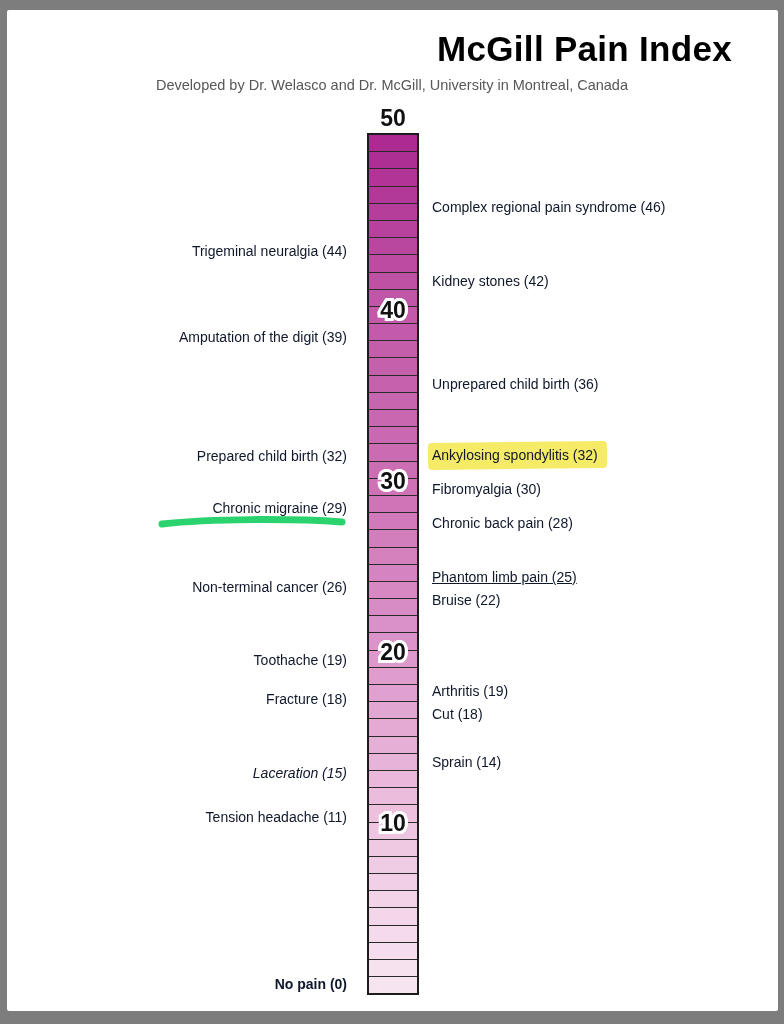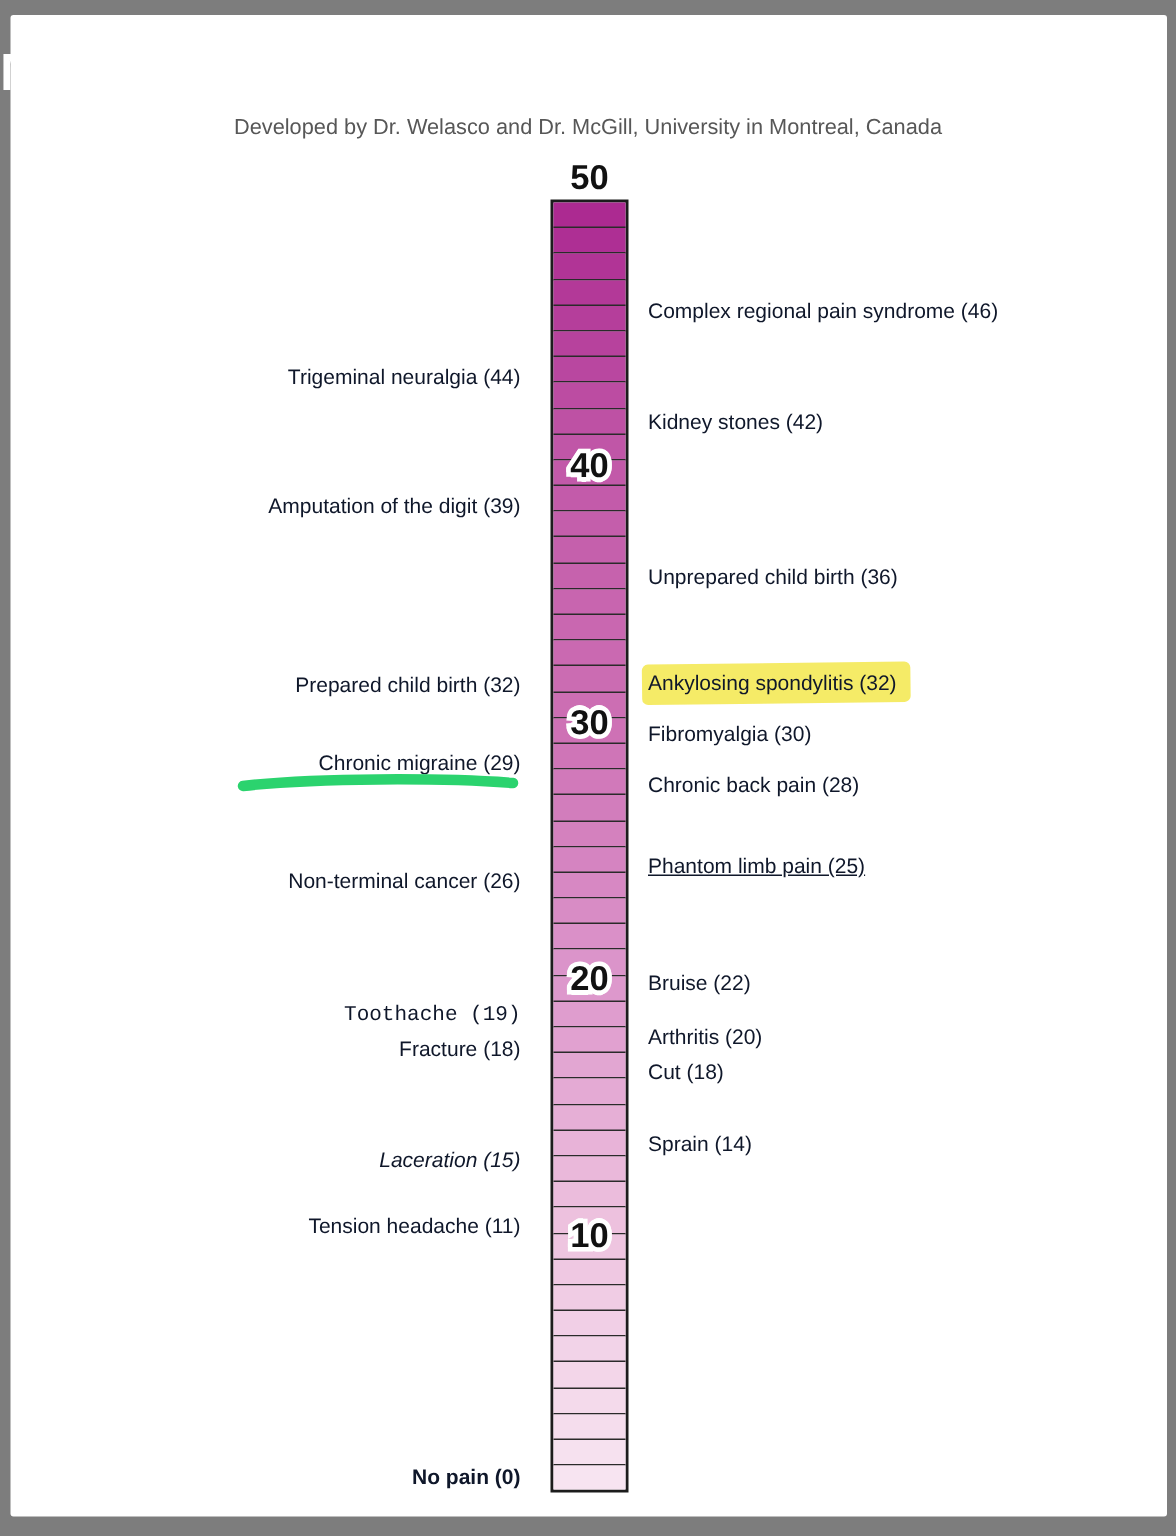--- a/index.html
+++ b/index.html
@@ -12,24 +12,24 @@
   }
   .page {
     position: absolute;
     left: 7px; right: 6px; top: 10px; bottom: 13px;
     background: #ffffff;
     border-radius: 2px;
   }
   .title {
     position: absolute;
     top: 29px; left: 0; width: 732px;
-    text-align: left;
+    text-align: right;
     font-size: 35px;
     font-weight: 800;
-    color: #ffffff;
+    color: #000000;
     letter-spacing: 0.3px;
   }
   .subtitle {
     position: absolute;
     top: 77px; left: 0; width: 784px;
     text-align: center;
     font-size: 14.5px;
     font-weight: 500;
     color: #575757;
   }
@@ -176,31 +176,31 @@
     <div class="tick" style="top: 823px;"><span class="tick-outline">10</span><span class="tick-fill">10</span><span class="spacer">10</span></div>
   </div>
 <div id="left-labels">
     <div class="side-label left" style="top: 251px;"><span>Trigeminal neuralgia (44)</span></div>
     <div class="side-label left" style="top: 337px;"><span>Amputation of the digit (39)</span></div>
     <div class="side-label left" style="top: 456px;"><span>Prepared child birth (32)</span></div>
     <div class="side-label left" style="top: 508px;"><span>Chronic migraine (29)</span><svg class="underline-svg" viewBox="0 0 194 16">
         <path d="M7 9 C 55 3.5, 140 3.5, 187 7" fill="none" stroke="#2bd36e" stroke-width="7" stroke-linecap="round"></path>
       </svg></div>
     <div class="side-label left" style="top: 587px;"><span>Non-terminal cancer (26)</span></div>
-    <div class="side-label left" style="top: 677px; font-family: Liberation Mono, monospace;"><span>Toothache (19)</span></div>
+    <div class="side-label left" style="top: 660px;"><span>Toothache (19)</span></div>
     <div class="side-label left" style="top: 699px;"><span>Fracture (18)</span></div>
     <div class="side-label left" style="top: 773px; font-style: italic;"><span>Laceration (15)</span></div>
     <div class="side-label left" style="top: 817px;"><span>Tension headache (11)</span></div>
     <div class="side-label left" style="top: 984px; font-weight: bold;"><span>No pain (0)</span></div>
   </div>
 <div id="right-labels">
     <div class="side-label right wrap" style="top: 207px;"><span>Complex regional pain syndrome (46)</span></div>
     <div class="side-label right" style="top: 281px;"><span>Kidney stones (42)</span></div>
     <div class="side-label right" style="top: 384px;"><span>Unprepared child birth (36)</span></div>
     <div class="side-label right highlighted" style="top: 455px; --hl-color: #f2e53c;"><span>Ankylosing spondylitis (32)</span></div>
     <div class="side-label right" style="top: 489px;"><span>Fibromyalgia (30)</span></div>
     <div class="side-label right" style="top: 523px;"><span>Chronic back pain (28)</span></div>
     <div class="side-label right" style="top: 577px; text-decoration: underline;"><span>Phantom limb pain (25)</span></div>
-    <div class="side-label right" style="top: 655px;"><span>Bruise (22)</span></div>
-    <div class="side-label right" style="top: 691px;"><span>Arthritis (20)</span></div>
+    <div class="side-label right" style="top: 600px;"><span>Bruise (22)</span></div>
+    <div class="side-label right" style="top: 691px;"><span>Arthritis (19)</span></div>
     <div class="side-label right" style="top: 714px;"><span>Cut (18)</span></div>
     <div class="side-label right" style="top: 762px;"><span>Sprain (14)</span></div>
   </div>
 
 </body></html>

